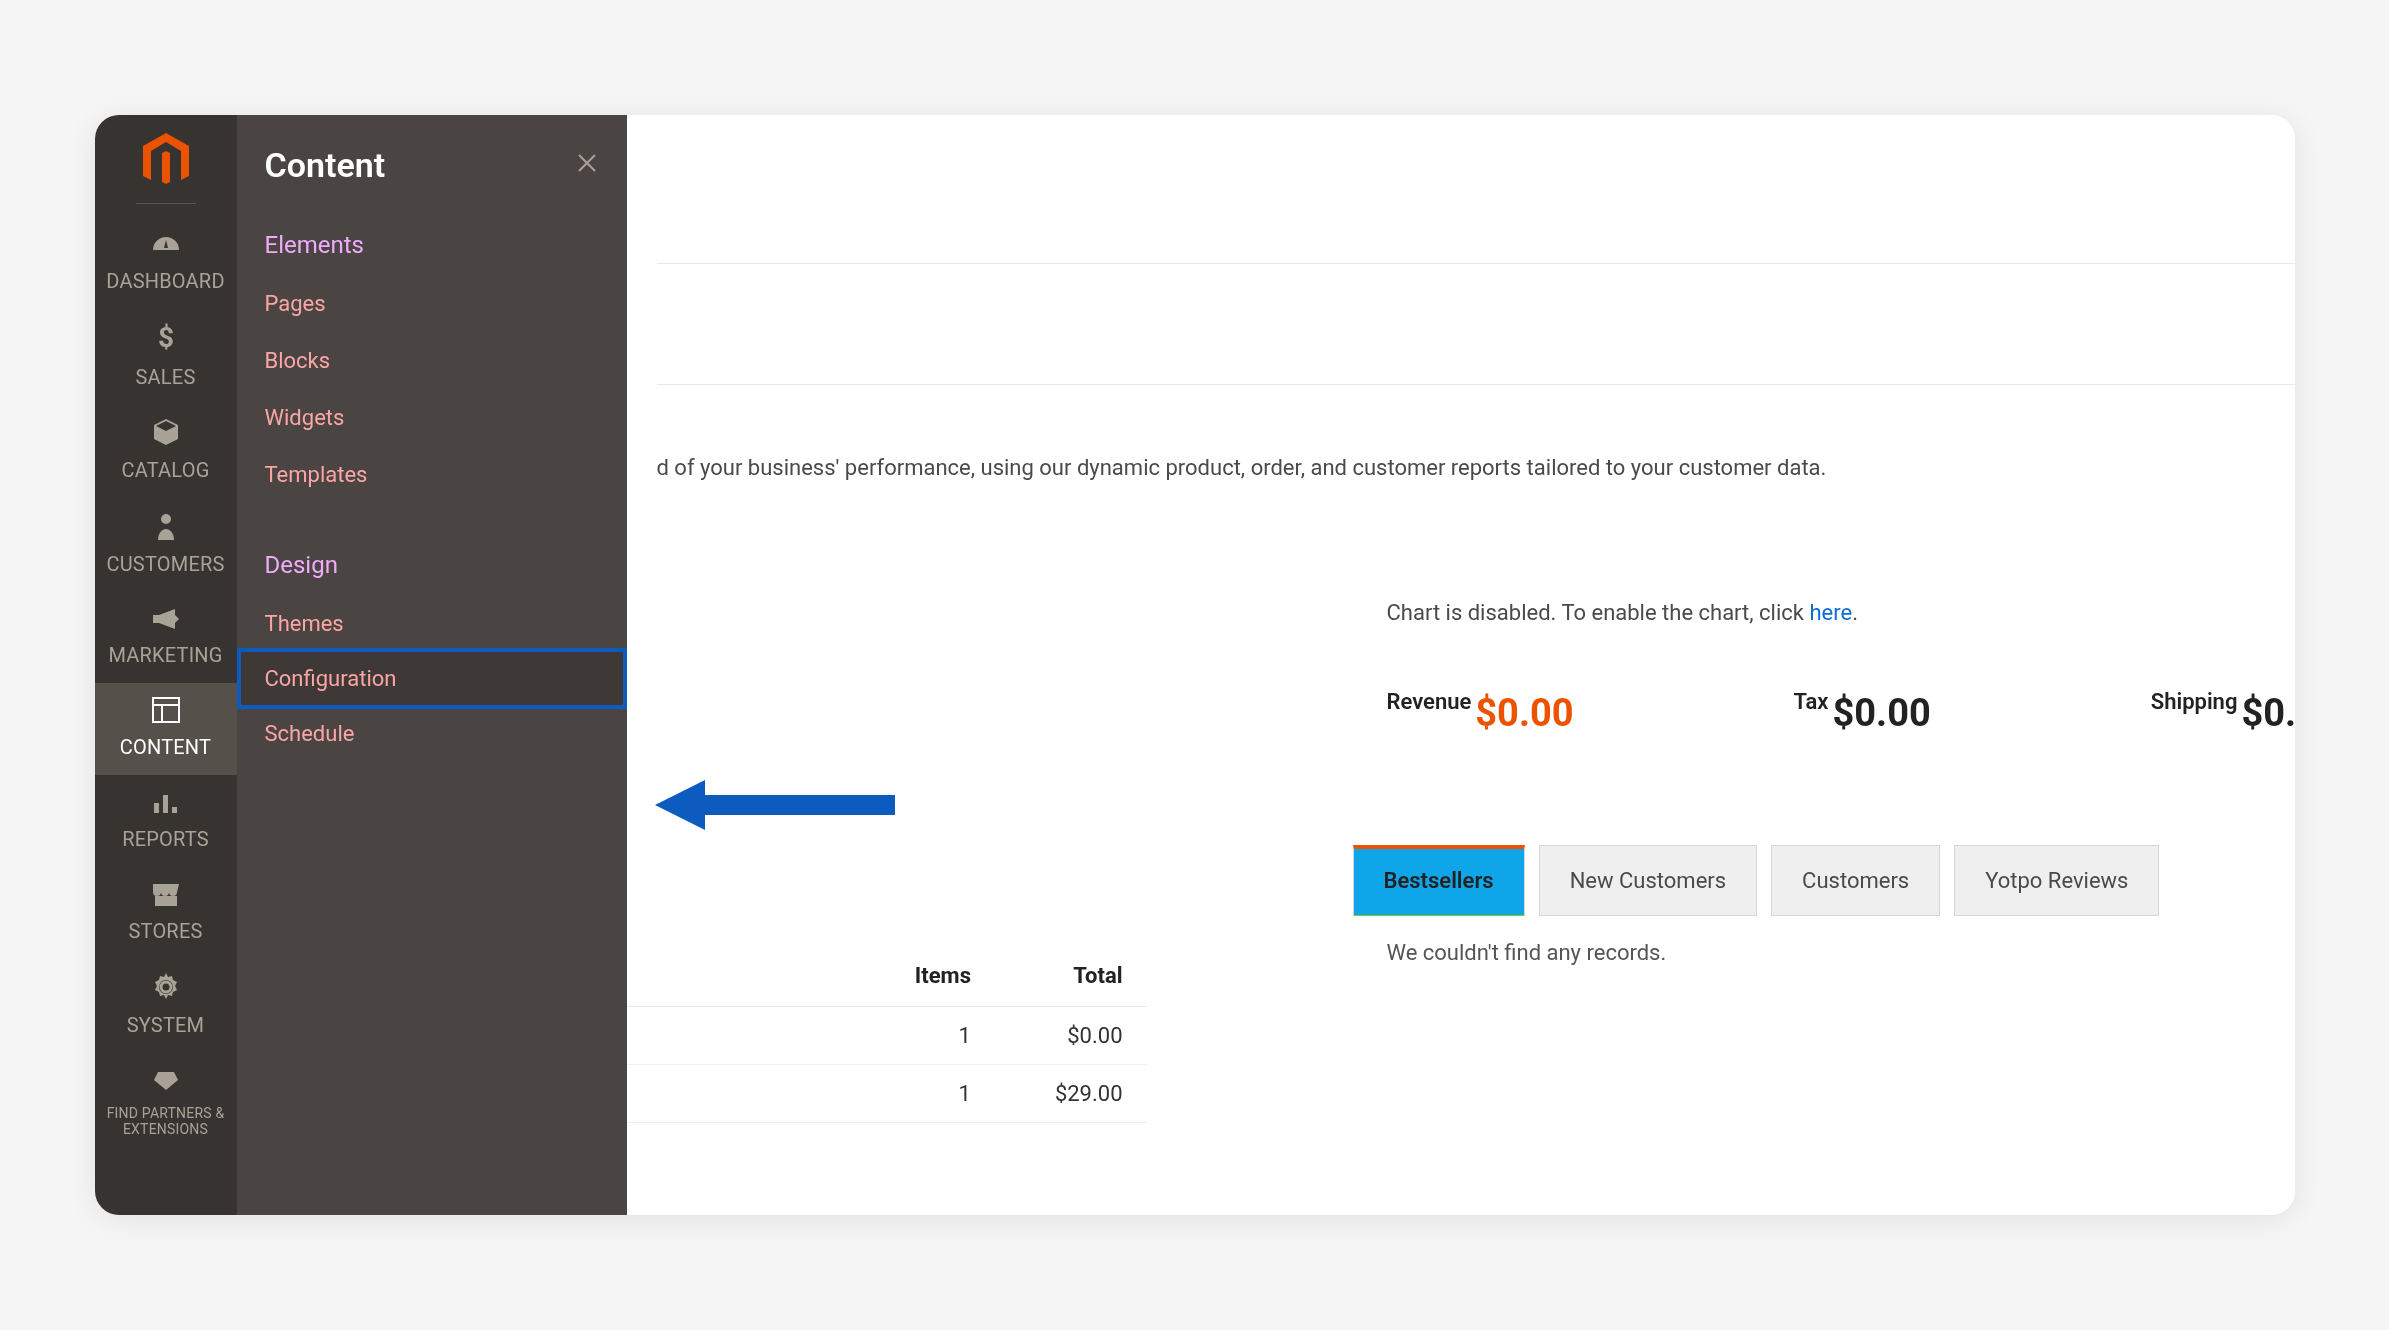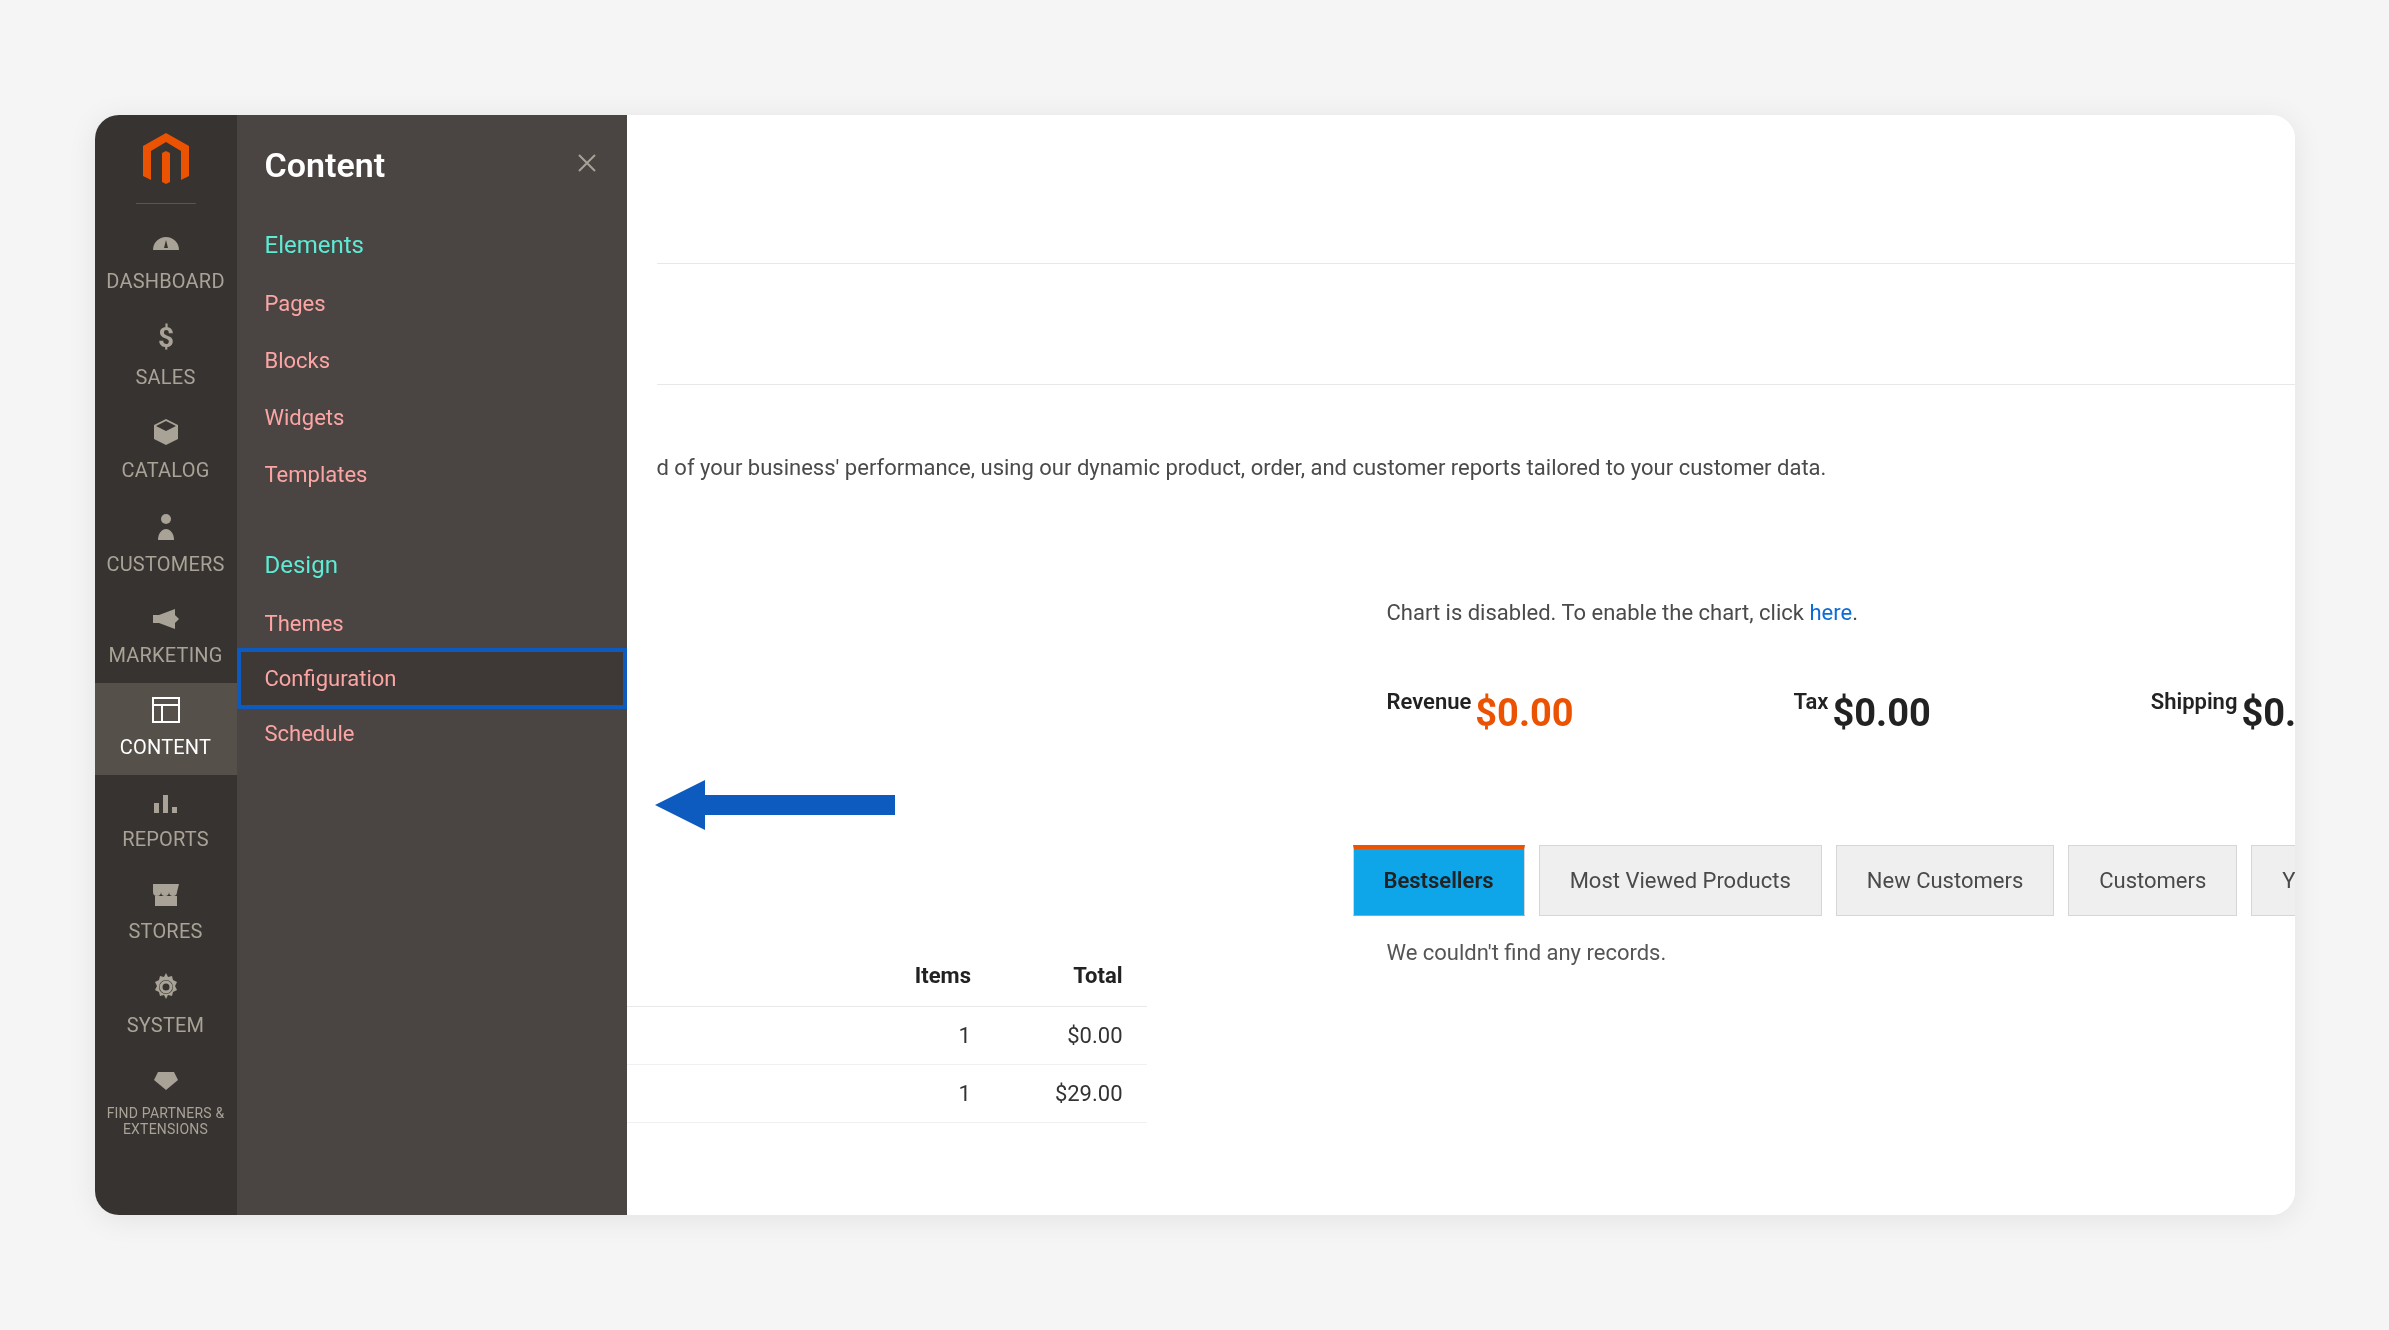--- a/index.html
+++ b/index.html
@@ -92,21 +92,21 @@
     font-size: 34px;
     font-weight: 600;
     color: #fff;
   }
   .flyout-close {
     color: #a9a297;
     font-size: 28px;
     cursor: pointer;
   }
   .flyout-group-title {
-    color: #5eead4;
+    color: #f0abfc;
     font-size: 24px;
     padding: 18px 28px 16px 28px;
   }
   .flyout-item {
     color: #fca5a5;
     font-size: 22px;
     padding: 16px 28px;
     cursor: pointer;
   }
   .flyout-item.highlight {
@@ -386,21 +386,20 @@
           <span class="stat-value">$0.00</span>
         </div>
         <div class="stat">
           <span class="stat-label">Shipping</span>
           <span class="stat-value">$0.00</span>
         </div>
       </div>
 
       <div class="tabs-wrap">
         <div class="tab active">Bestsellers</div>
-        <div class="tab">Most Viewed Products</div>
         <div class="tab">New Customers</div>
         <div class="tab">Customers</div>
         <div class="tab">Yotpo Reviews</div>
       </div>
 
       <div class="tab-content">We couldn't find any records.</div>
     </div>
   </div>
 
   <div class="flyout">

